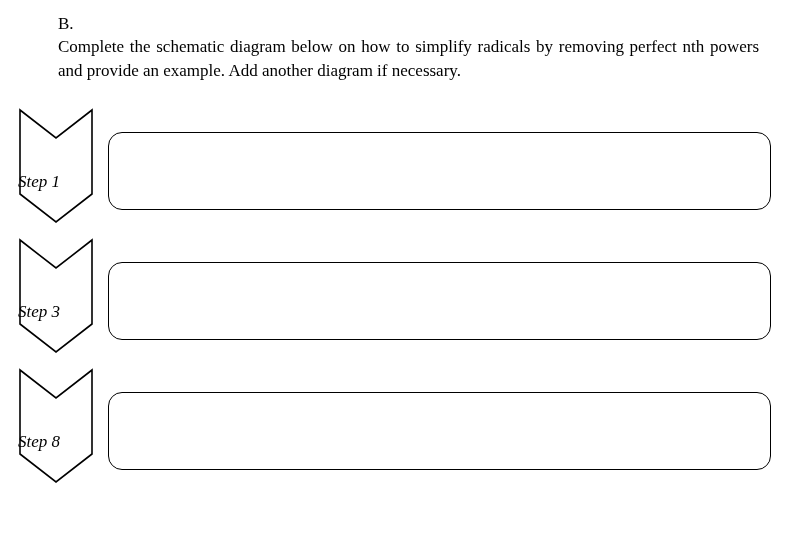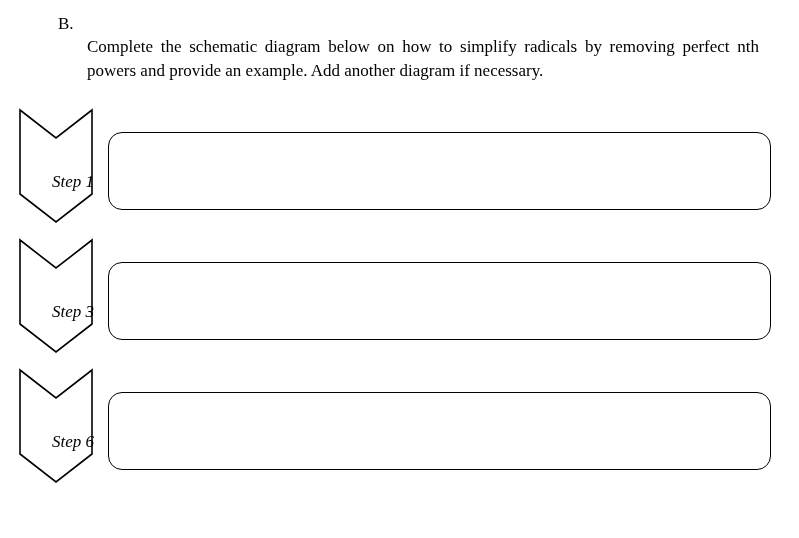--- a/index.html
+++ b/index.html
@@ -19,21 +19,20 @@
     font-size: 17px;
     line-height: 1.38;
     text-align: justify;
   }
   .instruction .prefix {
     display: inline-block;
     width: 24px;
   }
   .instruction .body {
     display: block;
-    margin-left: 29px;
   }
   .instruction .body .first-line {
     margin-top: -24px;
   }
   .step-row {
     position: absolute;
     left: 18px;
     right: 28px;
     height: 110px;
   }
@@ -47,21 +46,21 @@
     top: -2px;
     width: 76px;
     height: 116px;
   }
   .chevron svg { width: 100%; height: 100%; display:block; }
   .chevron-label {
     position: absolute;
     left: 0;
     width: 76px;
     top: 62px;
-    text-align: right;
+    text-align: left;
     font-style: italic;
     font-size: 17px;
   }
   .step-box {
     position: absolute;
     left: 90px;
     right: 0;
     top: 22px;
     height: 78px;
     border: 1.5px solid #000;
@@ -100,15 +99,15 @@
   <div class="chevron-label">Step 3</div>
   <div class="step-box"></div>
 </div>
 
 <div class="step-row r3">
   <div class="chevron">
     <svg viewBox="0 0 76 116">
       <path d="M 2 2 L 38 30 L 74 2 L 74 86 L 38 114 L 2 86 Z" fill="none" stroke="#000" stroke-width="1.6"></path>
     </svg>
   </div>
-  <div class="chevron-label">Step 6</div>
+  <div class="chevron-label">Step 8</div>
   <div class="step-box"></div>
 </div>
 
 </body></html>

